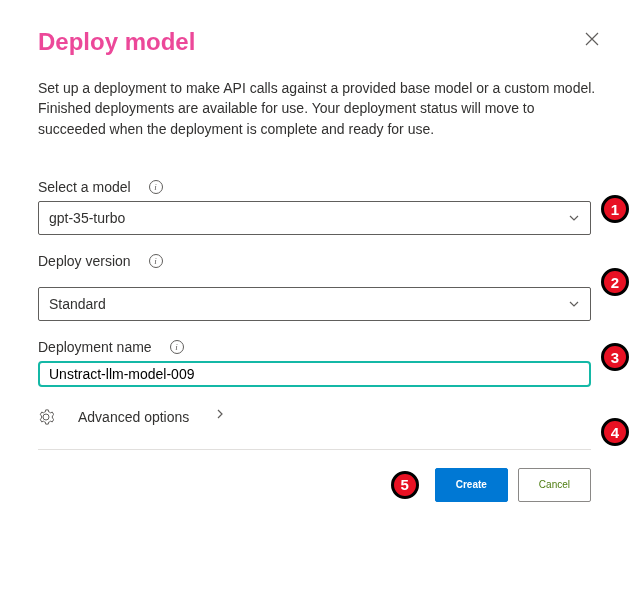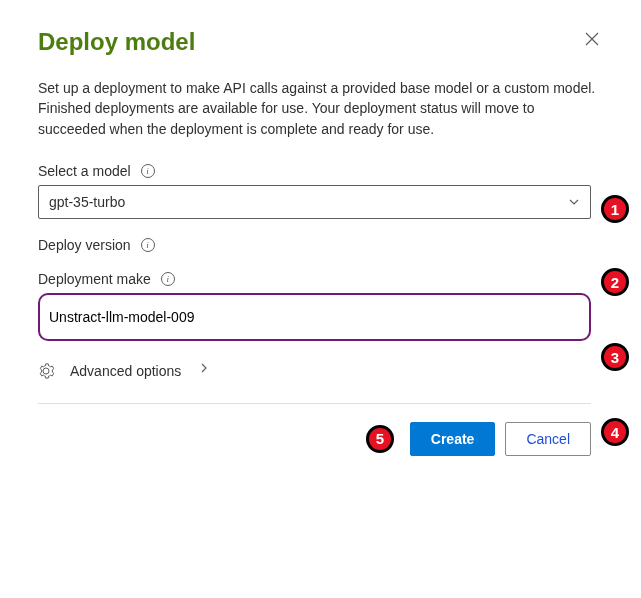--- a/index.html
+++ b/index.html
@@ -7,73 +7,73 @@
       font-family: "Segoe UI", -apple-system, sans-serif;
       background: #fff;
       color: #323130;
       width: 641px;
       height: 598px;
       padding: 28px 38px;
       font-size: 14px;
       position: relative;
     }
     .header { display: flex; justify-content: space-between; align-items: flex-start; margin-bottom: 22px; }
-    h1 { font-size: 24px; font-weight: 600; color: #4d7c0f; }
+    h1 { font-size: 24px; font-weight: 600; color: #ec4899; }
     .close-btn { cursor: pointer; padding: 4px; color: #605e5c; }
-    .description { font-size: 14px; line-height: 1.45; color: #323130; margin-bottom: 24px; }
+    .description { font-size: 14px; line-height: 1.45; color: #323130; margin-bottom: 40px; }
     .field { margin-bottom: 18px; position: relative; }
-    .field-label { display: flex; align-items: center; gap: 10px; font-size: 14px; color: #323130; margin-bottom: 6px; }
+    .field-label { display: flex; align-items: center; gap: 18px; font-size: 14px; color: #323130; margin-bottom: 6px; }
     .info-icon { width: 14px; height: 14px; border: 1px solid #605e5c; border-radius: 50%; display: inline-flex; align-items: center; justify-content: center; font-size: 9px; font-style: italic; font-family: serif; color: #605e5c; }
     .select-box {
       width: 553px;
       height: 34px;
       border: 1px solid #605e5c;
       border-radius: 2px;
       padding: 0 10px;
       display: flex;
       align-items: center;
       justify-content: space-between;
       cursor: pointer;
       background: #fff;
     }
     .select-box svg { flex-shrink: 0; }
     .text-input {
       width: 553px;
-      height: 48px;
-      border: 2px solid #701a75;
-      border-radius: 10px;
+      height: 26px;
+      border: 2px solid #14b8a6;
+      border-radius: 4px;
       padding: 0 9px;
       font-size: 14px;
       font-family: inherit;
       outline: none;
     }
     .adv-options {
       display: inline-flex;
       align-items: flex-start;
-      gap: 16px;
+      gap: 24px;
       cursor: pointer;
       font-size: 14px;
       color: #323130;
       margin-top: 4px;
       margin-bottom: 12px;
     }
     .gear { width: 16px; height: 16px; }
     .adv-options .chev { margin-left: 2px; }
     .divider { border: none; border-top: 1px solid #e1dfdd; margin: 12px 0 18px; width: 553px; }
     .footer { display: flex; gap: 10px; justify-content: flex-end; width: 553px; align-items: center; position: relative; }
     .btn {
       height: 34px;
       padding: 4px 20px;
-      font-size: 14px;
+      font-size: 10px;
       border-radius: 2px;
       cursor: pointer;
       font-family: inherit;
     }
     .btn-primary { background: #0078d4; color: #fff; border: 1px solid #0078d4; font-weight: 600; }
-    .btn-secondary { background: #fff; color: #1d4ed8; border: 1px solid #8a8886; }
+    .btn-secondary { background: #fff; color: #4d7c0f; border: 1px solid #8a8886; }
     .marker {
       position: absolute;
       width: 28px; height: 28px;
       background: #e81123;
       border: 3px solid #000;
       border-radius: 50%;
       color: #fff;
       font-weight: 700;
       font-size: 15px;
       display: flex;
@@ -117,25 +117,31 @@
 </div>
 
 <div class="field">
   <div class="field-label">
     <span>Deploy version</span>
     <span class="info-icon">i</span>
   </div>
 </div>
 
 <div class="field">
+  <div class="select-box">
+    <span>Standard</span>
+    <svg width="12" height="12" viewBox="0 0 12 12">
+        <path d="M2 4 L6 8 L10 4" stroke="#605e5c" stroke-width="1.2" fill="none"></path>
+      </svg>
+  </div>
 </div>
 
 <div class="field">
   <div class="field-label">
-    <span>Deployment make</span>
+    <span>Deployment name</span>
     <span class="info-icon">i</span>
   </div>
   <input class="text-input" type="text" value="Unstract-llm-model-009" style="">
 </div>
 
 <div class="adv-options">
   <svg class="gear" viewBox="0 0 16 16">
       <path d="M8 5a3 3 0 100 6 3 3 0 000-6zm6.4 3c0-.4 0-.8-.1-1.1l1.5-1.2-1.5-2.6-1.8.7c-.6-.5-1.2-.8-1.9-1l-.3-1.9H7.7l-.3 1.9c-.7.2-1.3.5-1.9 1l-1.8-.7-1.5 2.6 1.5 1.2c-.1.3-.1.7-.1 1.1s0 .8.1 1.1L2.2 10.3l1.5 2.6 1.8-.7c.6.5 1.2.8 1.9 1l.3 1.9h2.6l.3-1.9c.7-.2 1.3-.5 1.9-1l1.8.7 1.5-2.6-1.5-1.2c.1-.3.1-.7.1-1.1z" fill="none" stroke="#605e5c" stroke-width="1"></path>
     </svg>
   <span>Advanced options</span>

